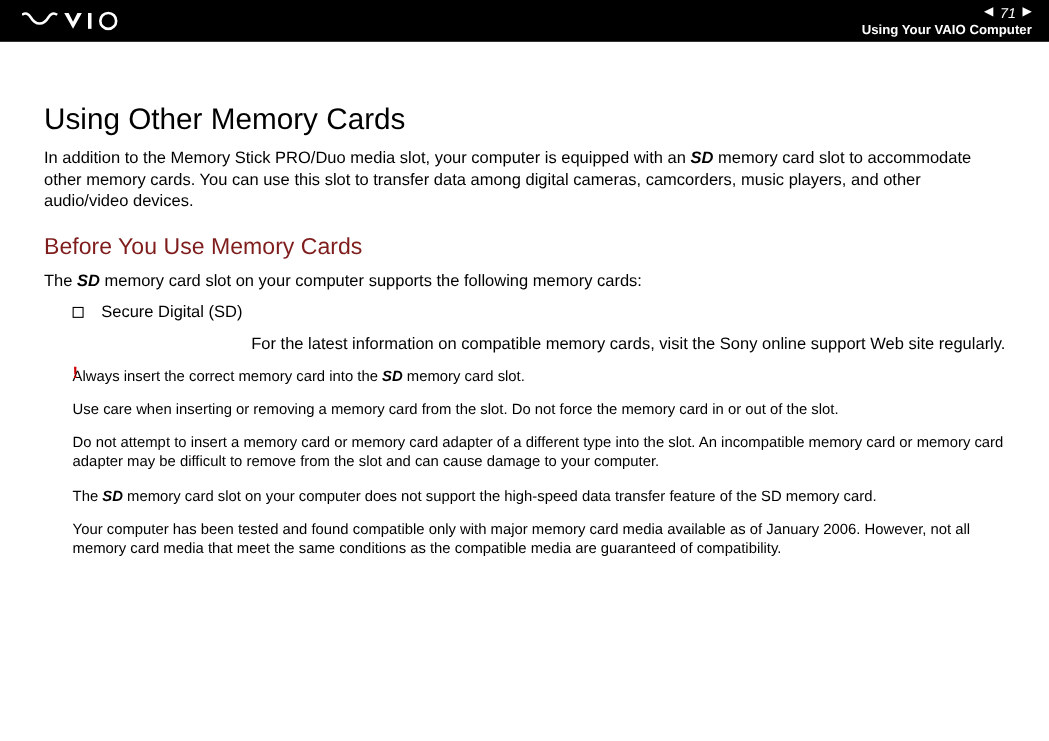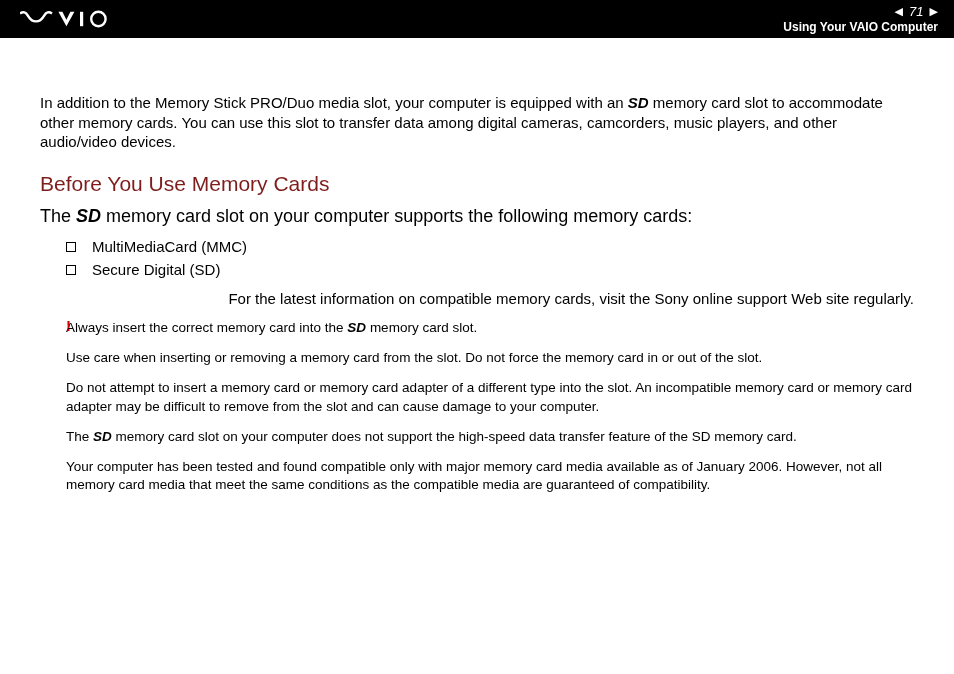--- a/index.html
+++ b/index.html
@@ -9,21 +9,21 @@
   .logo svg { height: 18px; }
   .header-right { text-align: right; color: #fff; }
   .nav-row { display: flex; align-items: center; justify-content: flex-end; gap: 6px; }
   .nav-arrow { color: #fff; font-size: 11px; line-height: 1; cursor: pointer; }
   .page-num { font-style: italic; font-weight: normal; font-size: 13px; color: #fff; }
   .section-label { font-size: 12px; font-weight: bold; margin-top: 1px; }
   .content { padding: 55px 40px 20px 40px; }
   h1 { font-size: 27px; font-weight: normal; margin-bottom: 10px; }
   .intro { font-size: 15px; line-height: 1.3; margin-bottom: 20px; }
   h2 { font-size: 21px; font-weight: normal; color: #7f1d1d; margin-bottom: 8px; }
-  .support-line { font-size: 18px; line-height: 1.4; margin-bottom: 0; }
+  .support-line { font-size: 15px; line-height: 1.4; margin-bottom: 0; }
   .bullets { margin: 6px 0 8px 0; }
   .bullet-item { display: flex; align-items: flex-start; padding: 3px 0 3px 26px; font-size: 15px; }
   .bullet-box { display: inline-block; width: 10px; height: 10px; border: 1px solid #000; margin-right: 16px; margin-top: 4px; flex-shrink: 0; }
   .latest { font-size: 15px; line-height: 1.35; margin-bottom: 10px; text-align: right; }
   .warning-block { padding-left: 26px; position: relative; }
   .exclaim { color: #d00000; font-weight: bold; font-size: 15px; position: absolute; left: 26px; top: -2px; }
   .warning-block p { font-size: 13.5px; line-height: 1.35; margin-bottom: 12px; font-family: Arial, Helvetica, sans-serif; }
   .warning-block .first { padding-left: 0; }
   b { font-weight: bold; font-style: italic; }
 </style>
@@ -43,36 +43,33 @@
     <div class="nav-row">
       <span class="nav-arrow">◀</span>
       <span class="page-num">71</span>
       <span class="nav-arrow">▶</span>
     </div>
     <div class="section-label">Using Your VAIO Computer</div>
   </div>
 </div>
 
 <div class="content">
+  <h1>Using Other Memory Cards</h1>
 
   <p class="intro">
     <span>In addition to the Memory Stick PRO/Duo media slot, your computer is equipped with an </span><b>SD</b><span> memory card slot to accommodate other memory cards. You can use this slot to transfer data among digital cameras, camcorders, music players, and other audio/video devices.</span>
   </p>
 
   <h2>Before You Use Memory Cards</h2>
 
   <p class="support-line">
     <span>The </span><b>SD</b><span> memory card slot on your computer supports the following memory cards:</span>
   </p>
 
   <div class="bullets">
-    <div class="bullet-item">
-      <span class="bullet-box"></span>
-      <span>MultiMediaCard (MMC)</span>
-    </div>
     <div class="bullet-item">
       <span class="bullet-box"></span>
       <span>Secure Digital (SD)</span>
     </div>
   </div>
 
   <p class="latest">For the latest information on compatible memory cards, visit the Sony online support Web site regularly.</p>
 
   <div class="warning-block">
     <span class="exclaim">!</span>

